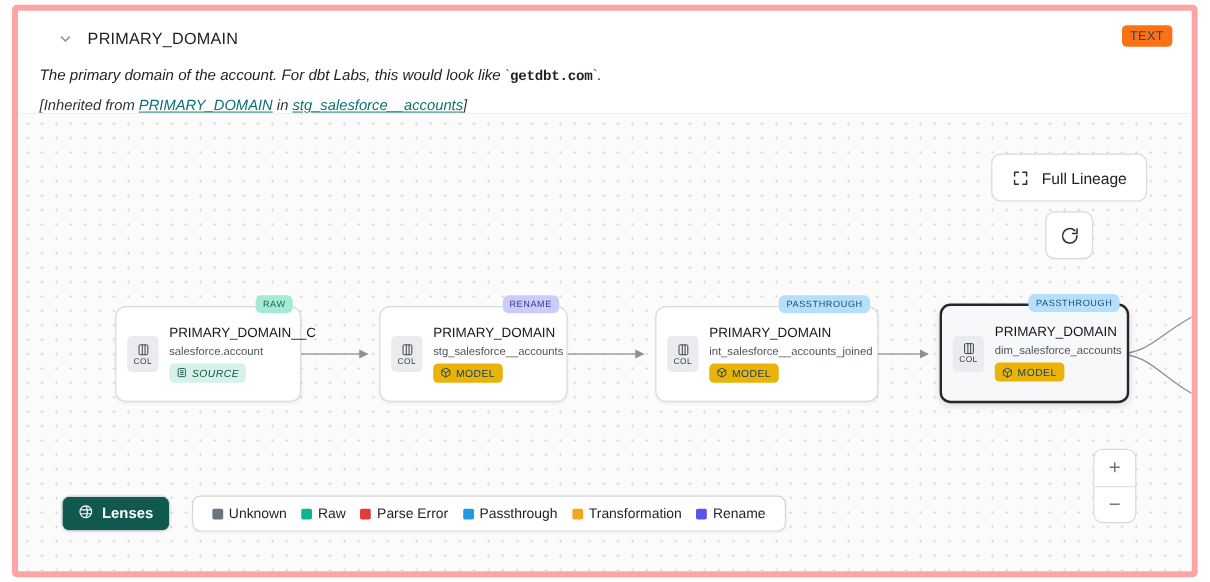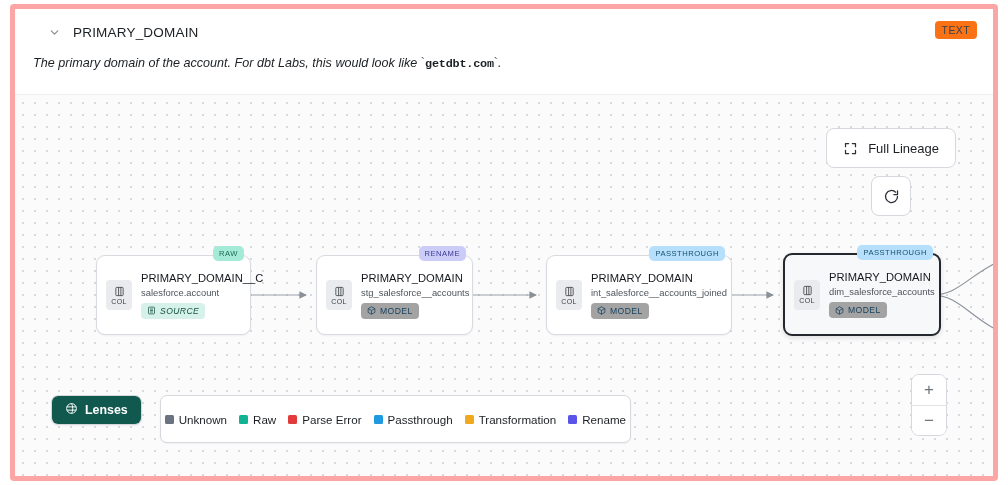--- a/index.html
+++ b/index.html
@@ -185,21 +185,21 @@
   .kind-badge {
     margin-top: 2px;
     align-self: flex-start;
     display: inline-flex; align-items: center; gap: 4px;
     font-size: 8.6px;
     letter-spacing: .4px;
     padding: 3px 6px;
     border-radius: 4px;
   }
   .kind-source { background: #d6f0ea; color: #16543f; font-style: italic; }
-  .kind-model  { background: #a3a3a3; color: #17415f; }
+  .kind-model  { background: #eab308; color: #17415f; }
 
   .tag {
     position: absolute;
     top: -10px;
     font-size: 7.6px;
     letter-spacing: .5px;
     padding: 3px 6px;
     border-radius: 5px;
     white-space: nowrap;
   }
@@ -236,22 +236,22 @@
     background: #ffffff;
     color: #1c2024;
     font-size: 12.4px;
     padding: 0 12px;
     border-left: 1px solid #d5d8dd;
     cursor: pointer;
   }
   .seg-evolution .caret { color: #5b6068; }
   .legend {
     display: flex; align-items: center; gap: 12px;
-    height: 48px;
-    padding: 0 4px;
+    height: 30px;
+    padding: 0 16px;
     background: #ffffff;
     border: 1px solid #d5d8dd;
     border-radius: 7px;
     box-shadow: 0 1px 2px rgba(20,24,30,.05);
   }
   .legend-item {
     display: flex; align-items: center; gap: 5px;
     font-size: 11.6px;
     color: #1c2024;
     white-space: nowrap;
@@ -271,20 +271,23 @@
           </svg>
       </span>
       <span class="page-title">PRIMARY_DOMAIN</span>
     </div>
     <span class="type-badge">TEXT</span>
 
     <div class="desc">
       <span>The primary domain of the account. For dbt Labs, this would look like </span><span class="tick">`</span><span class="code">getdbt.com</span><span class="tick">`</span><span>.</span>
     </div>
 
+    <div class="inherit">
+      <span>[Inherited from </span><a href="#">PRIMARY_DOMAIN</a><span> in </span><a href="#">stg_salesforce__accounts</a><span>]</span>
+    </div>
   </div>
 
   <div class="canvas">
 
     <div class="canvas-top-right">
       <button class="btn-lineage">
         <span>
           <svg class="icon-expand" width="15" height="15" viewBox="0 0 24 24" fill="none" stroke="currentColor" stroke-width="2" stroke-linecap="round" stroke-linejoin="round">
               <path d="M4 9V4h5"></path>
               <path d="M20 9V4h-5"></path>

